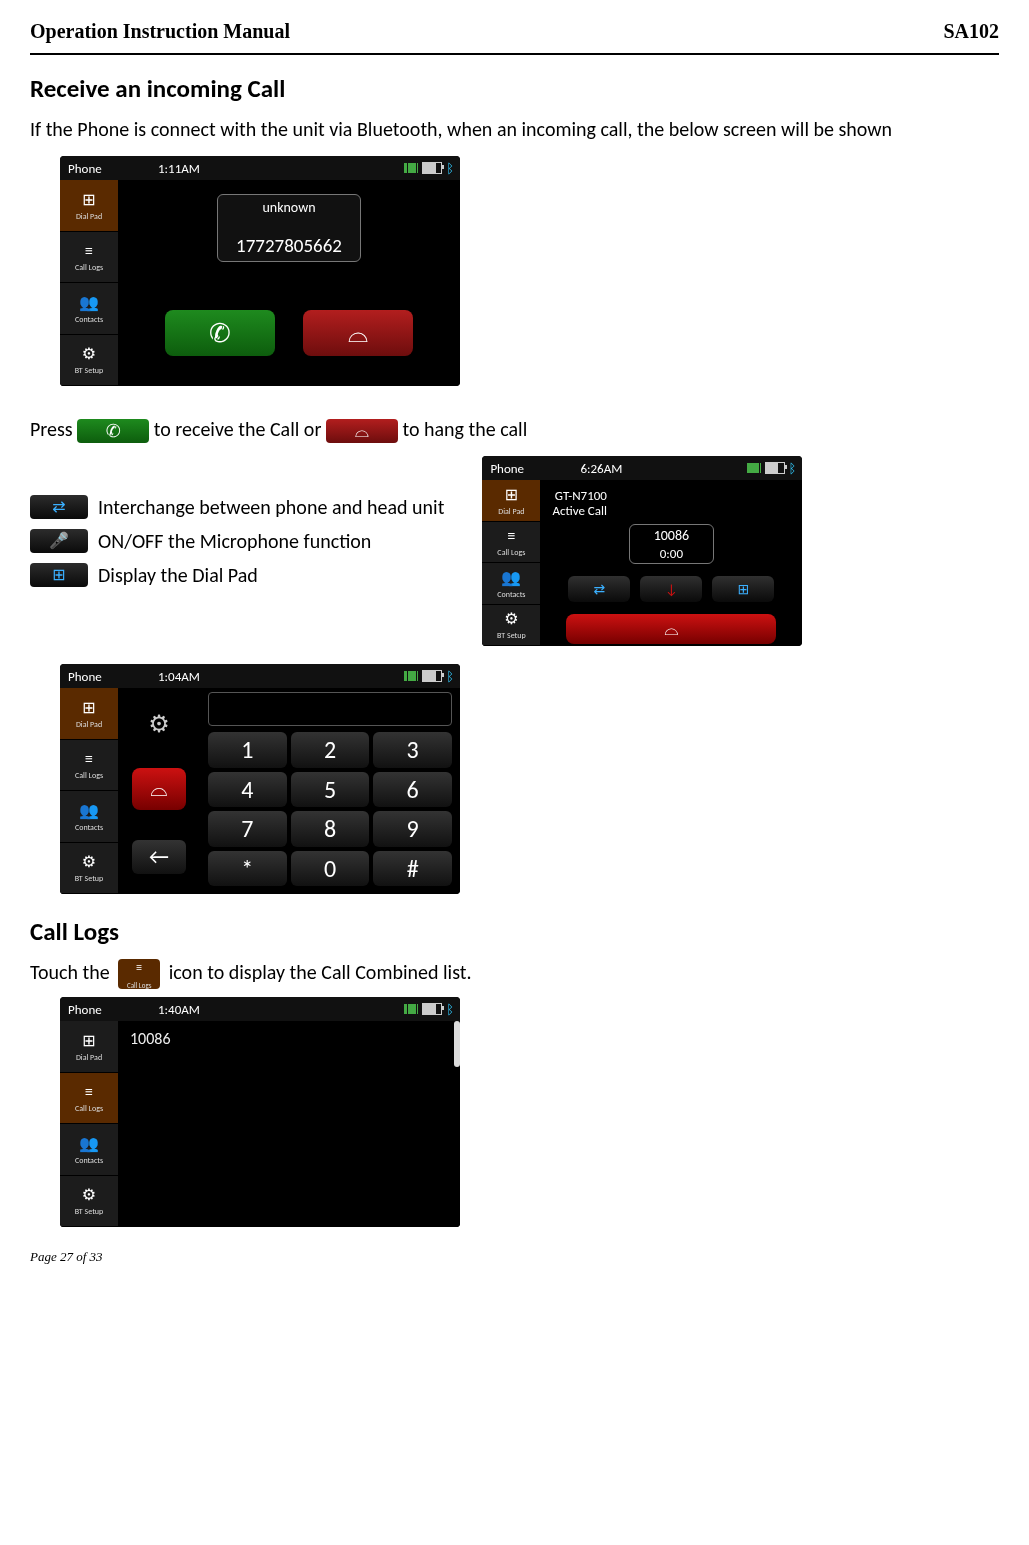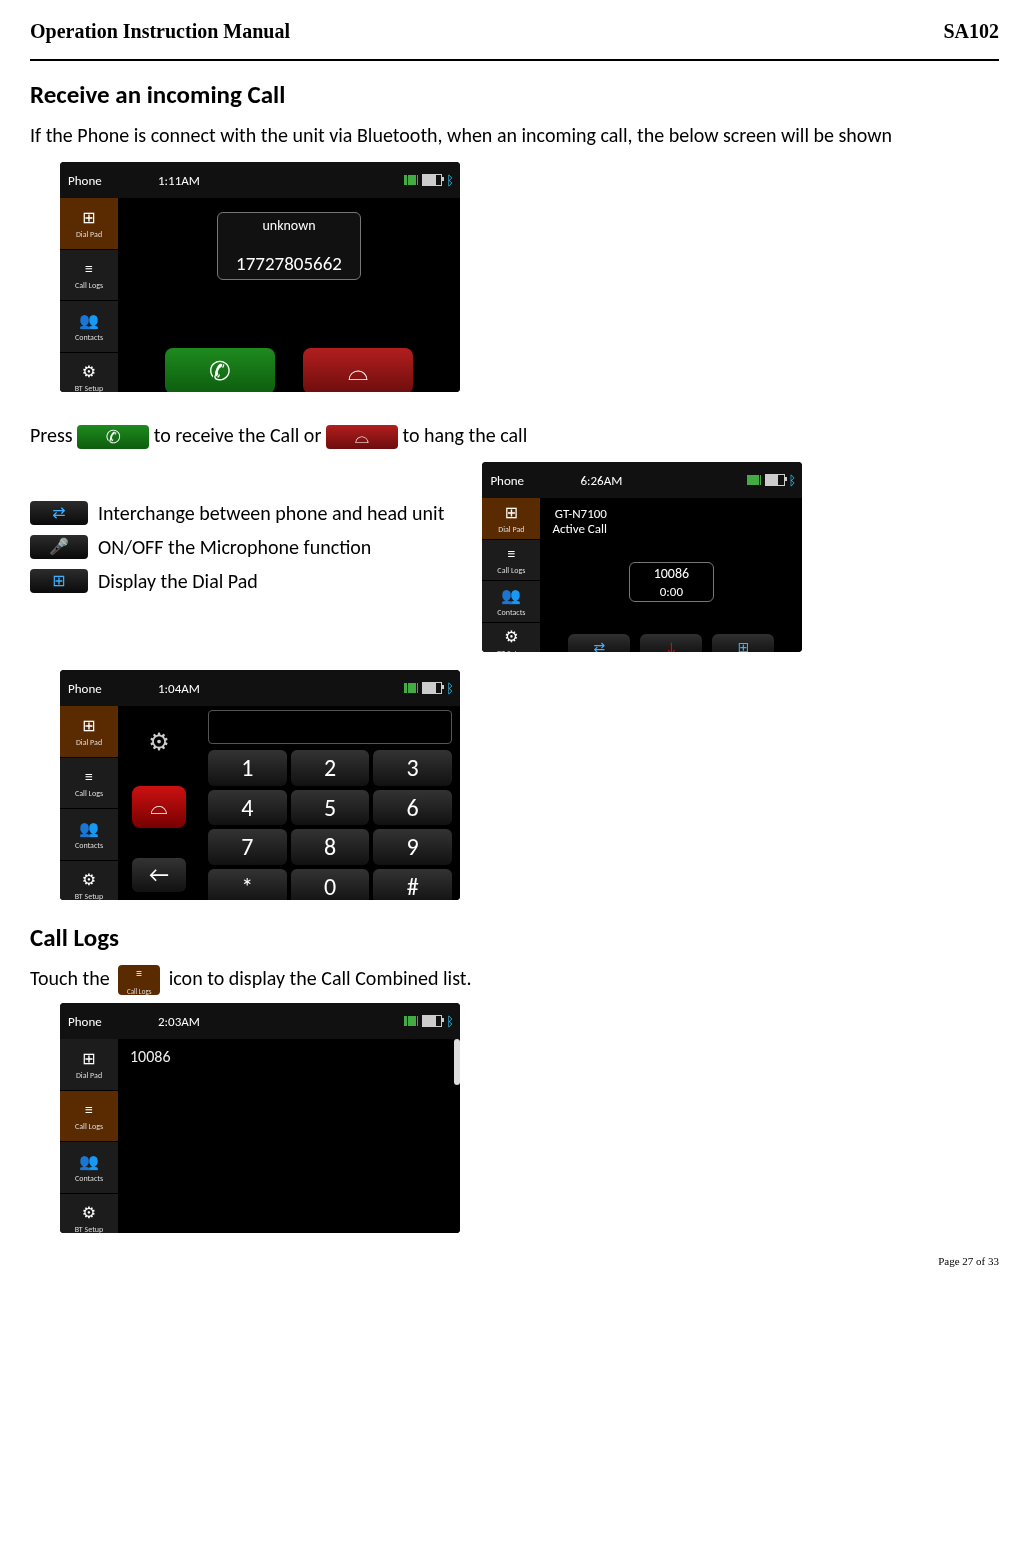--- a/index.html
+++ b/index.html
@@ -13,57 +13,58 @@
   .page {
     padding: 20px 30px;
   }
   .header-line {
     display: flex;
     justify-content: space-between;
     font-family: "Times New Roman", serif;
     font-weight: bold;
     font-size: 20px;
     border-bottom: 2px solid #000;
-    padding-bottom: 16px;
+    padding-bottom: 10px;
     margin-bottom: 18px;
   }
   .section-title {
     font-weight: bold;
     font-size: 25px;
     margin: 0 0 6px 0;
   }
   .body-text {
     font-size: 20px;
     line-height: 1.9;
     margin: 0 0 8px 0;
   }
   .footer {
-    text-align: right;
+    text-align: left;
     font-family: "Times New Roman", serif;
-    font-size: 11px;
+    font-size: 13px;
     margin-top: 10px;
+    font-style: italic;
   }
 
   
   .device {
     background: #000;
     color: #fff;
     border-radius: 4px;
     display: inline-block;
     overflow: hidden;
   }
   .dev1 { width: 400px; height: 230px; margin-left: 30px; margin-bottom: 20px; }
   .dev2 { width: 320px; height: 190px; }
   .dev3 { width: 400px; height: 230px; margin-left: 30px; margin-bottom: 18px; }
   .dev4 { width: 400px; height: 230px; margin-left: 30px; margin-bottom: 8px; }
 
   .statusbar {
     display: flex;
     align-items: center;
-    height: 36px;
+    height: 24px;
     font-size: 13px;
     background: #111;
   }
   .statusbar .title { padding-left: 8px; flex: 0 0 auto; width: 90px; }
   .statusbar .time  { flex: 1; text-align: left; }
   .statusbar .iconset { display: flex; gap: 4px; padding-right: 6px; align-items: center; }
   .sig-icon {
     width: 14px; height: 10px;
     background: linear-gradient(to right, #4a4 0%, #4a4 25%, transparent 25%, transparent 30%, #4a4 30%, #4a4 55%, transparent 55%, transparent 60%, #4a4 60%, #4a4 85%, transparent 85%, transparent 90%, #4a4 90%);
   }
@@ -96,21 +97,20 @@
   .sidebar-item .sicon { font-size: 16px; }
   .sidebar-item .slabel { color: #ddd; }
 
   .mainarea {
     flex: 1;
     background: #000;
     position: relative;
     display: flex;
     flex-direction: column;
     align-items: center;
-    gap: 20px;
   }
 
   
   .caller-box {
     margin-top: 14px;
     border: 1px solid #777;
     border-radius: 6px;
     padding: 4px 18px;
     text-align: center;
     background: #111;
@@ -452,21 +452,21 @@
       <span class="ti">≡</span>
       <span class="tl">Call Logs</span>
     </span>
     <span> icon to display the Call Combined list.</span>
   </p>
 
   
   <div class="device dev4">
     <div class="statusbar">
       <span class="title">Phone</span>
-      <span class="time">2:03AM</span>
+      <span class="time">1:40AM</span>
       <span class="iconset">
         <span class="sig-icon"></span>
         <span class="batt-icon">
             <span class="fill"></span>
           </span>
         <span class="bt-icon">ᛒ</span>
       </span>
     </div>
     <div class="device-body">
       <div class="sidebar">

